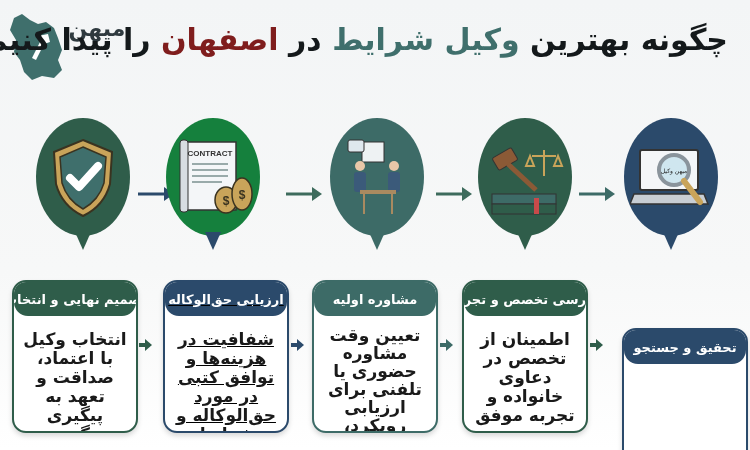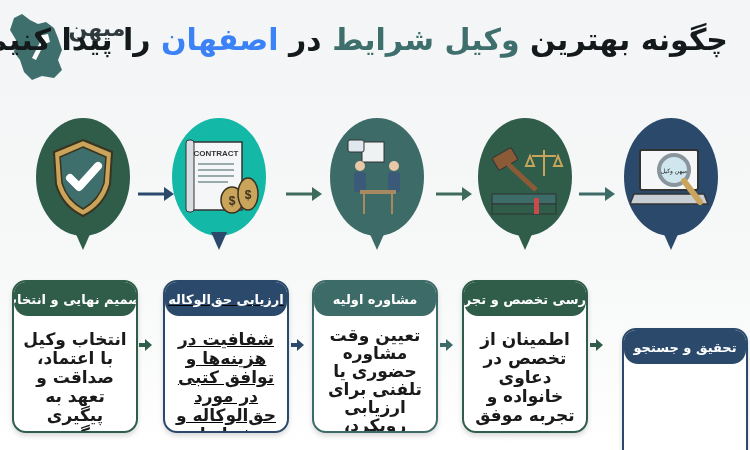--- a/index.html
+++ b/index.html
@@ -19,21 +19,21 @@
     position: absolute; left: 58px; top: 4px; width: 62px;
     font-weight: bold; color: #2f3a3f; font-size: 22px; line-height: 30px;
     text-align: center; direction: rtl;
   }
   .title {
     position: absolute; right: 22px; top: 22px; direction: rtl;
     font-size: 30px; font-weight: bold; color: #14191b; white-space: nowrap;
     font-family: "DejaVu Sans", sans-serif; letter-spacing: -0.5px;
   }
   .title .teal { color: #3f6f6c; }
-  .title .gold { color: #3b82f6; }
+  .title .gold { color: #7f1d1d; }
 
   .icons-row { position: absolute; left: 0; top: 108px; width: 750px; height: 160px; }
   .icon-bubble {
     position: absolute; top: 10px; width: 94px; height: 118px;
     border-radius: 50%; display: flex; align-items: center; justify-content: center;
   }
   .icon-bubble::after {
     content: ""; position: absolute; bottom: -14px; left: 50%; transform: translateX(-50%);
     border-left: 8px solid transparent; border-right: 8px solid transparent;
     border-top: 18px solid var(--c);
@@ -85,21 +85,21 @@
       <path d="M41 8 L70 20 L68 52 Q62 74 41 84 Q20 74 14 52 L12 20 Z" fill="#c9a45a" stroke="#3a3320" stroke-width="2"></path>
       <path d="M41 15 L64 25 L62 51 Q57 68 41 77 Q25 68 20 51 L18 25 Z" fill="#3f6f6c" stroke="#3a3320" stroke-width="1.5"></path>
       <path d="M28 46 L37 55 L56 34" fill="none" stroke="#ffffff" stroke-width="8" stroke-linecap="round" stroke-linejoin="round"></path>
     </svg>
   </div>
   <svg class="arrow-h" style="left:136px;" viewBox="0 0 40 16">
     <line x1="2" y1="8" x2="30" y2="8" stroke="#2b4a6b" stroke-width="3"></line>
       <path d="M28 1 L38 8 L28 15 Z" fill="#2b4a6b"></path>
   </svg>
 
-  <div class="icon-bubble" style="left:172px;background:#14b8a6;--c:#2b4a6b;">
+  <div class="icon-bubble" style="left:166px;background:#15803d;--c:#2b4a6b;">
     <svg viewBox="0 0 82 90">
       <rect x="12" y="10" width="52" height="68" fill="#f4f6f8" stroke="#333" stroke-width="1.5"></rect>
       <rect x="8" y="8" width="8" height="72" rx="3" fill="#d8dde2" stroke="#333" stroke-width="1"></rect>
       <text x="38" y="24" font-size="8" font-weight="bold" fill="#333" text-anchor="middle" font-family="Liberation Sans, sans-serif">CONTRACT</text>
       <line x1="20" y1="32" x2="56" y2="32" stroke="#9aa" stroke-width="2"></line>
       <line x1="20" y1="38" x2="56" y2="38" stroke="#9aa" stroke-width="2"></line>
       <line x1="20" y1="44" x2="56" y2="44" stroke="#9aa" stroke-width="2"></line>
       <line x1="20" y1="50" x2="50" y2="50" stroke="#9aa" stroke-width="2"></line>
       <ellipse cx="54" cy="68" rx="11" ry="13" fill="#c9a45a" stroke="#3a3320" stroke-width="1.5"></ellipse>
       <ellipse cx="70" cy="62" rx="10" ry="16" fill="#c9a45a" stroke="#3a3320" stroke-width="1.5"></ellipse>

